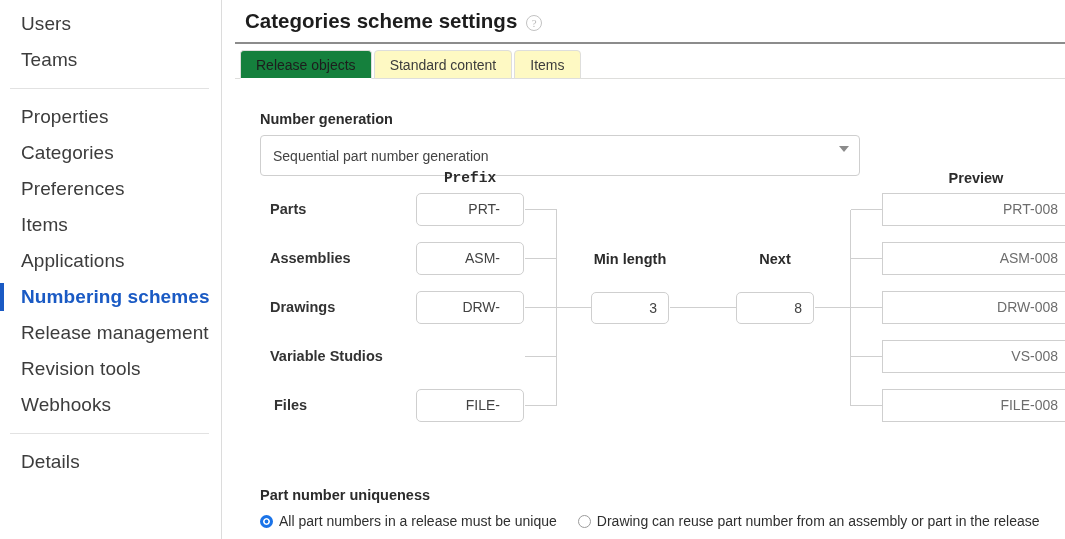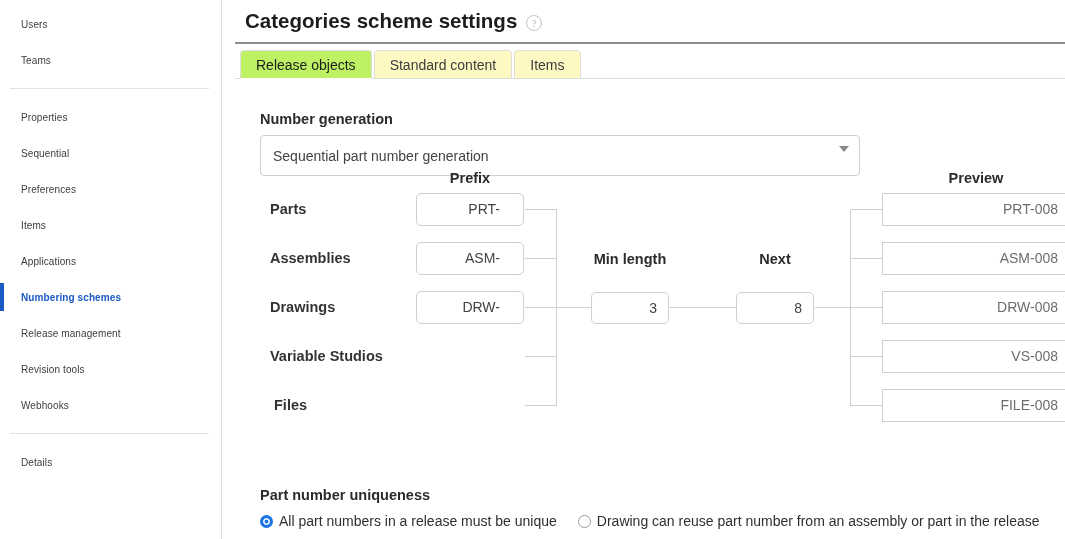--- a/index.html
+++ b/index.html
@@ -33,21 +33,21 @@
     box-sizing: border-box;
     position: relative;
     padding-top: 6px;
   }
   .nav-item {
     position: relative;
     height: 36px;
     display: flex;
     align-items: center;
     padding-left: 21px;
-    font-size: 10px;
+    font-size: 19px;
     color: #3c3c3c;
     letter-spacing: .1px;
     cursor: pointer;
     user-select: none;
   }
   .nav-item.active {
     color: #1a5ac4;
     font-weight: bold;
   }
   .nav-item.active .active-bar {
@@ -121,21 +121,21 @@
     border-top-left-radius: 4px;
     border-top-right-radius: 4px;
     margin-right: 2px;
     cursor: pointer;
     position: relative;
     top: 1px;
     box-sizing: border-box;
     white-space: nowrap;
   }
   .tab.active {
-    background: #bef264;
+    background: #15803d;
     border-bottom-color: #ffffff;
     color: #1d1d1d;
   }
 
   
   #content {
     position: relative;
     padding-left: 25px;
     padding-top: 32px;
     box-sizing: border-box;
@@ -300,21 +300,21 @@
         <span>Users</span>
       </div>
       <div class="nav-item">
         <span>Teams</span>
       </div>
       <div class="nav-divider"></div>
       <div class="nav-item">
         <span>Properties</span>
       </div>
       <div class="nav-item">
-        <span>Sequential</span>
+        <span>Categories</span>
       </div>
       <div class="nav-item">
         <span>Preferences</span>
       </div>
       <div class="nav-item">
         <span>Items</span>
       </div>
       <div class="nav-item">
         <span>Applications</span>
       </div>
@@ -379,34 +379,35 @@
             <path d="M590.5 30.5 V226.5"></path>
 
             <path d="M590.5 30.5 H622.5"></path>
             <path d="M590.5 79.5 H622.5"></path>
             <path d="M590.5 128.5 H622.5"></path>
             <path d="M590.5 177.5 H622.5"></path>
             <path d="M590.5 226.5 H622.5"></path>
           </g>
         </svg>
 
-      <div class="col-header" style="left: 156px; top: -9px; width: 108px;">Prefix</div>
+      <div class="col-header" style="left: 156px; top: -9px; width: 108px; font-family: Liberation Mono, monospace;">Prefix</div>
           <div class="col-header" style="left: 622px; top: -9px; width: 188px;">Preview</div>
           <div class="row-label" style="left: 10px; top: 22px;">Parts</div>
           <div class="prefix-input" style="left: 156px; top: 14px;">PRT-</div>
           <div class="preview-input" style="left: 622px; top: 14px;">PRT-008</div>
           <div class="row-label" style="left: 10px; top: 71px;">Assemblies</div>
           <div class="prefix-input" style="left: 156px; top: 63px;">ASM-</div>
           <div class="preview-input" style="left: 622px; top: 63px;">ASM-008</div>
           <div class="row-label" style="left: 10px; top: 120px;">Drawings</div>
           <div class="prefix-input" style="left: 156px; top: 112px;">DRW-</div>
           <div class="preview-input" style="left: 622px; top: 112px;">DRW-008</div>
           <div class="row-label" style="left: 10px; top: 169px;">Variable Studios</div>
           <div class="preview-input" style="left: 622px; top: 161px;">VS-008</div>
           <div class="row-label" style="left: 14px; top: 218px;">Files</div>
+          <div class="prefix-input" style="left: 156px; top: 210px;">FILE-</div>
           <div class="preview-input" style="left: 622px; top: 210px;">FILE-008</div>
           <div class="col-header" style="left: 331px; top: 72px; width: 78px; white-space: nowrap;">Min length</div>
           <div class="mid-input" style="left: 331px; top: 113px;">3</div>
           <div class="col-header" style="left: 476px; top: 72px; width: 78px;">Next</div>
           <div class="mid-input" style="left: 476px; top: 113px;">8</div>
         </div>
 
     </div>
 
     <div id="uniqueness">

